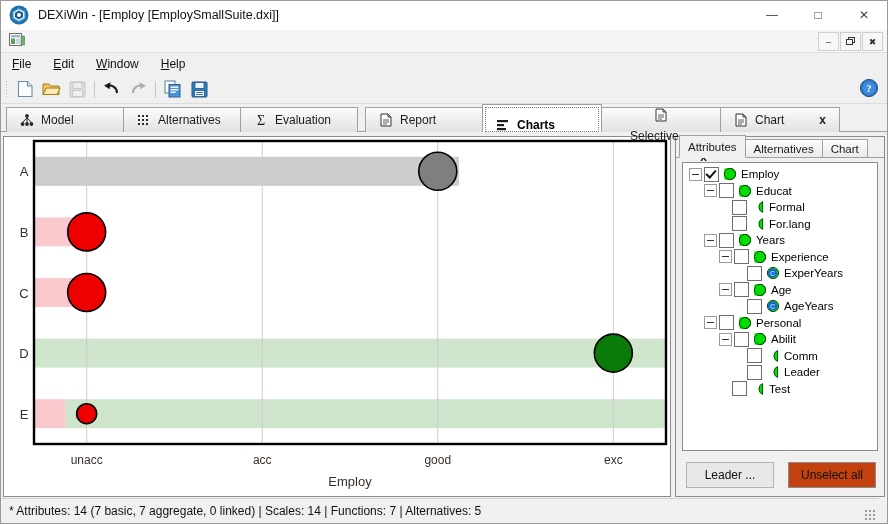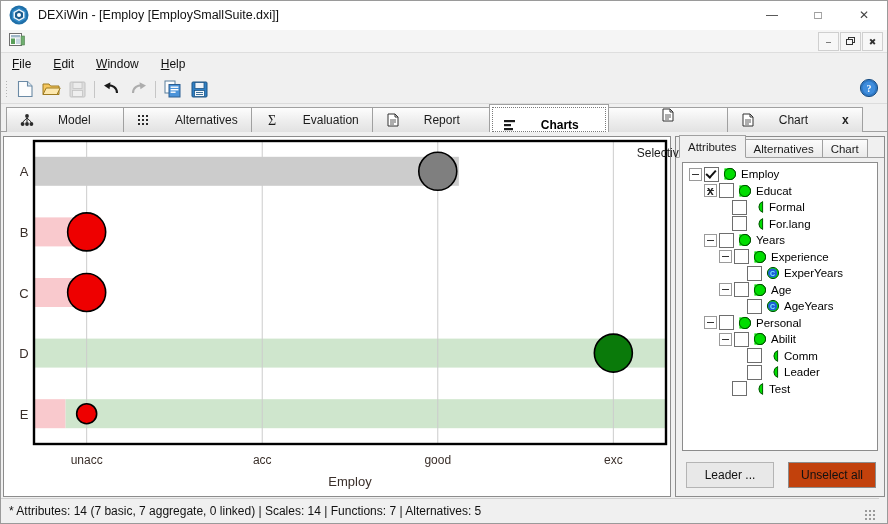--- a/index.html
+++ b/index.html
@@ -39,21 +39,21 @@
         background-image:radial-gradient(#b4b4b4 1px,transparent 1px);
         background-size:3px 3px;}
   .tb-btn{width:26px;height:24px;display:flex;align-items:center;justify-content:center;}
   .tb-sep{width:1px;height:17px;background:#c6c6c6;margin:0 4px;}
   .tb-help{position:absolute;right:8px;top:3px;width:20px;height:20px;}
 
   
   .tabstrip{height:28px;background:#f0f0f0;display:flex;align-items:flex-end;
             padding-left:5px;position:relative;}
   .tabstrip::after{content:"";position:absolute;left:0;right:0;bottom:0;height:1px;background:#a0a0a0;}
-  .tab{height:25px;min-width:112px;display:flex;align-items:center;gap:24px;
+  .tab{height:25px;min-width:112px;display:flex;align-items:center;gap:7px;
        padding:0 13px;box-sizing:border-box;
        background:linear-gradient(180deg,#fdfdfd 0%,#eeeeee 52%,#e2e2e2 100%);
        border:1px solid #a0a0a0;border-bottom:none;margin-right:-1px;
        font-size:12px;color:#1b1b1b;position:relative;z-index:1;}
   .tab.active{height:28px;background:#ffffff;z-index:3;color:#000;font-weight:bold;align-items:flex-end;}
   .tab.active .tab-inner{position:absolute;left:2px;right:2px;top:2px;bottom:0;
         border:1px dotted #7a7a7a;pointer-events:none;}
   .tab-x{margin-left:auto;font-weight:bold;font-size:12px;color:#222;padding-left:10px;}
   .tab-ico{width:14px;height:14px;flex:0 0 auto;}
 
@@ -248,21 +248,21 @@
 
     <div class="tab" style="min-width:118px;">
       <span class="tab-ico">
         <svg width="14" height="14" viewBox="0 0 14 14">
           <text x="7" y="12" font-size="14" font-family="Liberation Serif, serif" fill="#1b1b1b" text-anchor="middle">Σ</text>
         </svg>
       </span>
       <span>Evaluation</span>
     </div>
 
-    <div class="tab" style="min-width:118px;">
+    <div class="tab" style="min-width:118px;margin-left:8px;">
       <span class="tab-ico">
         <svg width="14" height="14" viewBox="0 0 14 14">
           <path d="M2 1 h7 l3 3 v9 h-10 z" fill="#fff" stroke="#333" stroke-width="1"></path>
           <path d="M9 1 v3 h3" fill="none" stroke="#333" stroke-width="1"></path>
           <path d="M4 7 h6 M4 9 h6 M4 11 h4" stroke="#333" stroke-width="0.8"></path>
         </svg>
       </span>
       <span>Report</span>
     </div>
 

